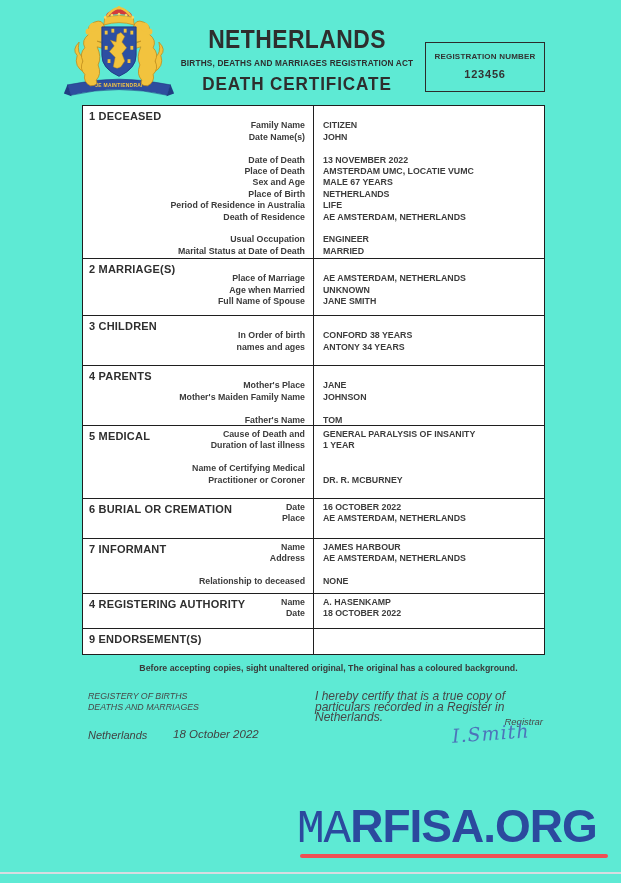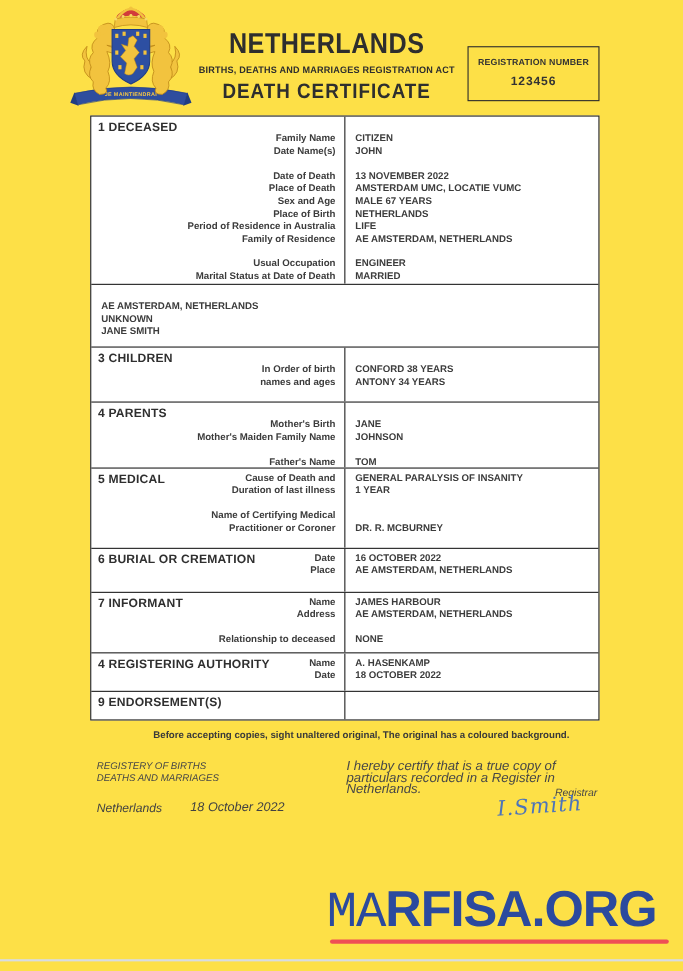--- a/index.html
+++ b/index.html
@@ -1,19 +1,19 @@
 <!DOCTYPE html>
 <html><head>
 <meta charset="utf-8">
 <style>
   * { margin:0; padding:0; box-sizing:border-box; }
   html,body { background:#e9e9e9; }
   .page {
     position:relative; width:621px; height:883px; margin:0 auto;
-    background:#fde047; overflow:hidden;
+    background:#5eead4; overflow:hidden;
     font-family:"Liberation Sans", sans-serif; color:#3b3b3b;
   }
 
   
   .coat { position:absolute; left:62px; top:5px; width:114px; height:97px; }
   .titles { position:absolute; left:168px; top:24px; width:258px; text-align:center; color:#2e2e2e; }
   .t-country { font-size:26px; font-weight:bold; letter-spacing:.5px; transform:scaleX(.88); transform-origin:50% 0; white-space:nowrap; }
   .t-act { margin-top:3px; font-size:8.5px; font-weight:bold; letter-spacing:.2px; transform:scaleX(.97); transform-origin:50% 0; white-space:nowrap; }
   .t-doc { margin-top:5px; font-size:19px; font-weight:bold; letter-spacing:1px; transform:scaleX(.9); transform-origin:50% 0; white-space:nowrap; }
   .regbox {
@@ -124,21 +124,21 @@
           <div class="rows labels">
             <div class="row">&nbsp;</div>
             <div class="row">Family Name</div>
             <div class="row">Date Name(s)</div>
             <div class="row">&nbsp;</div>
             <div class="row">Date of Death</div>
             <div class="row">Place of Death</div>
             <div class="row">Sex and Age</div>
             <div class="row">Place of Birth</div>
             <div class="row">Period of Residence in Australia</div>
-            <div class="row">Family of Residence</div>
+            <div class="row">Death of Residence</div>
             <div class="row">&nbsp;</div>
             <div class="row">Usual Occupation</div>
             <div class="row">Marital Status at Date of Death</div>
           </div>
         </div>
         <div class="sec-right">
           <div class="rows values">
             <div class="row">&nbsp;</div>
             <div class="row">CITIZEN</div>
             <div class="row">JOHN</div>
@@ -149,20 +149,29 @@
             <div class="row">NETHERLANDS</div>
             <div class="row">LIFE</div>
             <div class="row">AE AMSTERDAM, NETHERLANDS</div>
             <div class="row">&nbsp;</div>
             <div class="row">ENGINEER</div>
             <div class="row">MARRIED</div>
           </div>
         </div>
       </div>
       <div class="sec sec-2">
+        <div class="sec-left">
+          <div class="sec-title">2 MARRIAGE(S)</div>
+          <div class="rows labels">
+            <div class="row">&nbsp;</div>
+            <div class="row">Place of Marriage</div>
+            <div class="row">Age when Married</div>
+            <div class="row">Full Name of Spouse</div>
+          </div>
+        </div>
         <div class="sec-right">
           <div class="rows values">
             <div class="row">&nbsp;</div>
             <div class="row">AE AMSTERDAM, NETHERLANDS</div>
             <div class="row">UNKNOWN</div>
             <div class="row">JANE SMITH</div>
           </div>
         </div>
       </div>
       <div class="sec sec-3">
@@ -180,21 +189,21 @@
             <div class="row">CONFORD 38 YEARS</div>
             <div class="row">ANTONY 34 YEARS</div>
           </div>
         </div>
       </div>
       <div class="sec sec-4">
         <div class="sec-left">
           <div class="sec-title">4 PARENTS</div>
           <div class="rows labels">
             <div class="row">&nbsp;</div>
-            <div class="row">Mother's Birth</div>
+            <div class="row">Mother's Place</div>
             <div class="row">Mother's Maiden Family Name</div>
             <div class="row">&nbsp;</div>
             <div class="row">Father's Name</div>
           </div>
         </div>
         <div class="sec-right">
           <div class="rows values">
             <div class="row">&nbsp;</div>
             <div class="row">JANE</div>
             <div class="row">JOHNSON</div>

